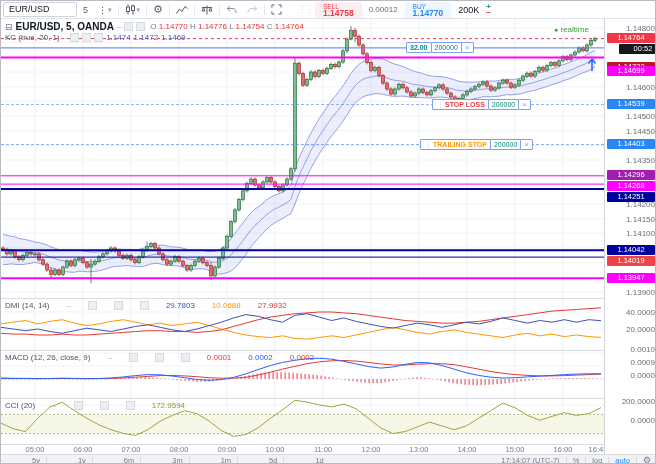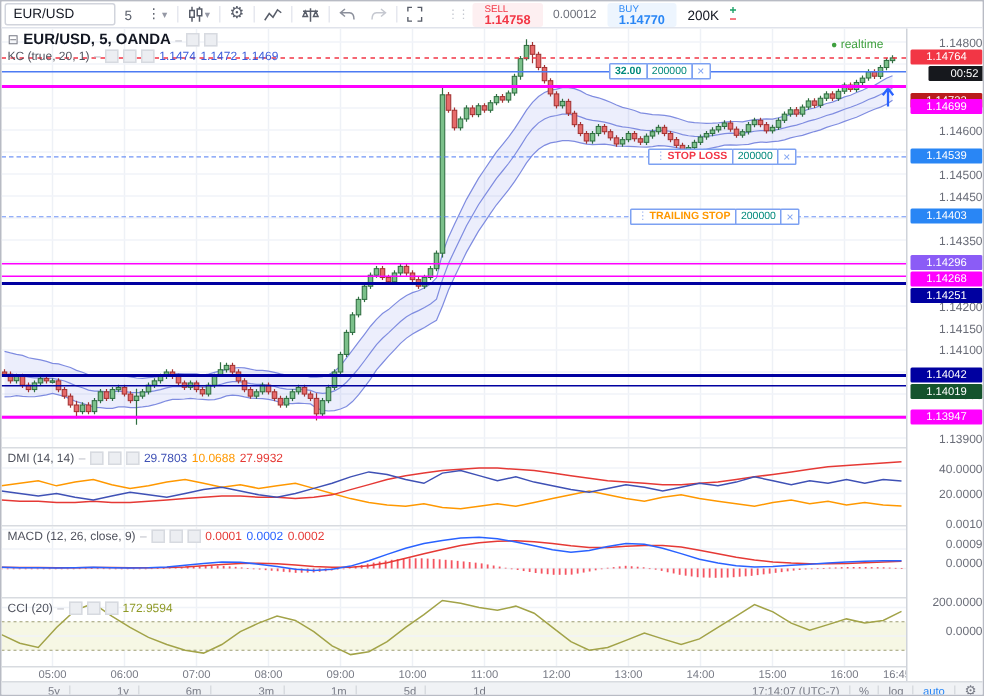--- a/index.html
+++ b/index.html
@@ -37,21 +37,21 @@
   .legend1{position:absolute;left:4px;top:20px;font-size:10px;font-weight:bold;color:#131722;
            display:flex;align-items:center;gap:3px;white-space:nowrap;z-index:30;}
   .legend2{position:absolute;left:4px;top:32px;font-size:8px;color:#50535e;display:flex;
            align-items:center;gap:3px;z-index:30;}
   .collapse{font-size:9px;color:#787b86;font-weight:normal;}
   .lg-dash{color:#b2b5be;font-weight:normal;font-size:8px;}
   .lg-box{display:inline-block;width:7px;height:7px;background:#eceef2;border:1px solid #d7dae0;}
   .ohlc{font-weight:normal;font-size:8px;color:#787b86;margin-left:2px;}
   .ohlc b{color:#e53935;font-weight:normal;}
   .kcv{color:#3b5bdb;}
-  .ind-legend{position:absolute;left:4px;font-size:8px;color:#50535e;display:flex;gap:3px;
+  .ind-legend{position:absolute;left:4px;font-size:8px;color:#50535e;display:flex;gap:17px;
               align-items:center;z-index:30;white-space:nowrap;}
   
   #axis-col{position:absolute;left:603px;top:18px;width:53px;height:435px;border-left:1px solid #cfd3da;
             background:#fff;z-index:20;}
   .tick{position:absolute;right:3px;font-size:8px;color:#6a6d78;white-space:nowrap;}
   .badge{position:absolute;left:2px;width:48px;height:10px;line-height:10px;border-radius:1px;
          font-size:7.5px;text-align:center;color:#fff;z-index:5;}
   .divider{position:absolute;left:0;width:656px;height:1px;background:#d8dbe0;z-index:15;}
   #time-axis{position:absolute;left:0;top:444px;width:615px;height:9px;z-index:10;}
   .tlabel{position:absolute;top:0;width:30px;text-align:center;font-size:7.5px;color:#787b86;}
@@ -741,20 +741,26 @@
   <div class="divider" style="top:349px;"></div>
   <div class="divider" style="top:397px;"></div>
   <div class="divider" style="top:443px;"></div>
 
   <div class="legend1">
     <span class="collapse">⊟</span>
     <span>EUR/USD, 5, OANDA</span>
     <span class="lg-dash">–</span>
     <span class="lg-box"></span>
     <span class="lg-box"></span>
+    <span class="ohlc">
+      <span>O</span> <b>1.14770</b>
+      <span>H</span> <b>1.14776</b>
+      <span>L</span> <b>1.14754</b>
+      <span>C</span> <b>1.14764</b>
+    </span>
   </div>
   <div class="legend2">
     <span>KC (true, 20, 1)</span>
     <span class="lg-dash">–</span>
     <span class="lg-box"></span>
     <span class="lg-box"></span>
     <span class="lg-box"></span>
     <span class="kcv">1.1474</span>
     <span class="kcv">1.1472</span>
     <span class="kcv">1.1469</span>
@@ -834,25 +840,25 @@
       <div class="tick" style="top: 339px;">0.0009</div>
       <div class="tick" style="top: 352px;">0.0000</div>
       <div class="tick" style="top: 378px;">200.0000</div>
       <div class="tick" style="top: 397px;">0.0000</div>
       <div class="badge" style="top: 14.1px; background: rgb(242, 54, 69);">1.14764</div>
       <div class="badge" style="top: 24.9px; background: rgb(22, 24, 29); left: 14px; width: 48px;">00:52</div>
       <div class="badge" style="top: 43px; background: #b91c1c;">1.14732</div>
       <div class="badge" style="top: 46.5px; background: rgb(255, 0, 255);">1.14699</div>
       <div class="badge" style="top: 80.1px; background: rgb(41, 134, 245);">1.14539</div>
       <div class="badge" style="top: 120px; background: rgb(41, 134, 245);">1.14403</div>
-      <div class="badge" style="top: 151.3px; background: #8b5cf6;">1.14296</div>
+      <div class="badge" style="top: 151.3px; background: #a21caf;">1.14296</div>
       <div class="badge" style="top: 162.1px; background: rgb(255, 0, 255);">1.14268</div>
       <div class="badge" style="top: 172.9px; background: rgb(0, 0, 160);">1.14251</div>
       <div class="badge" style="top: 225.8px; background: rgb(0, 0, 160);">1.14042</div>
-      <div class="badge" style="top: 236.6px; background: #14532d;">1.14019</div>
+      <div class="badge" style="top: 236.6px; background: #ef4444;">1.14019</div>
       <div class="badge" style="top: 253.7px; background: rgb(255, 0, 255);">1.13947</div>
     </div>
 
   <div id="time-axis">
       <span class="tlabel" style="left: 19px;">05:00</span>
       <span class="tlabel" style="left: 67px;">06:00</span>
       <span class="tlabel" style="left: 115px;">07:00</span>
       <span class="tlabel" style="left: 163px;">08:00</span>
       <span class="tlabel" style="left: 211px;">09:00</span>
       <span class="tlabel" style="left: 259px;">10:00</span>

